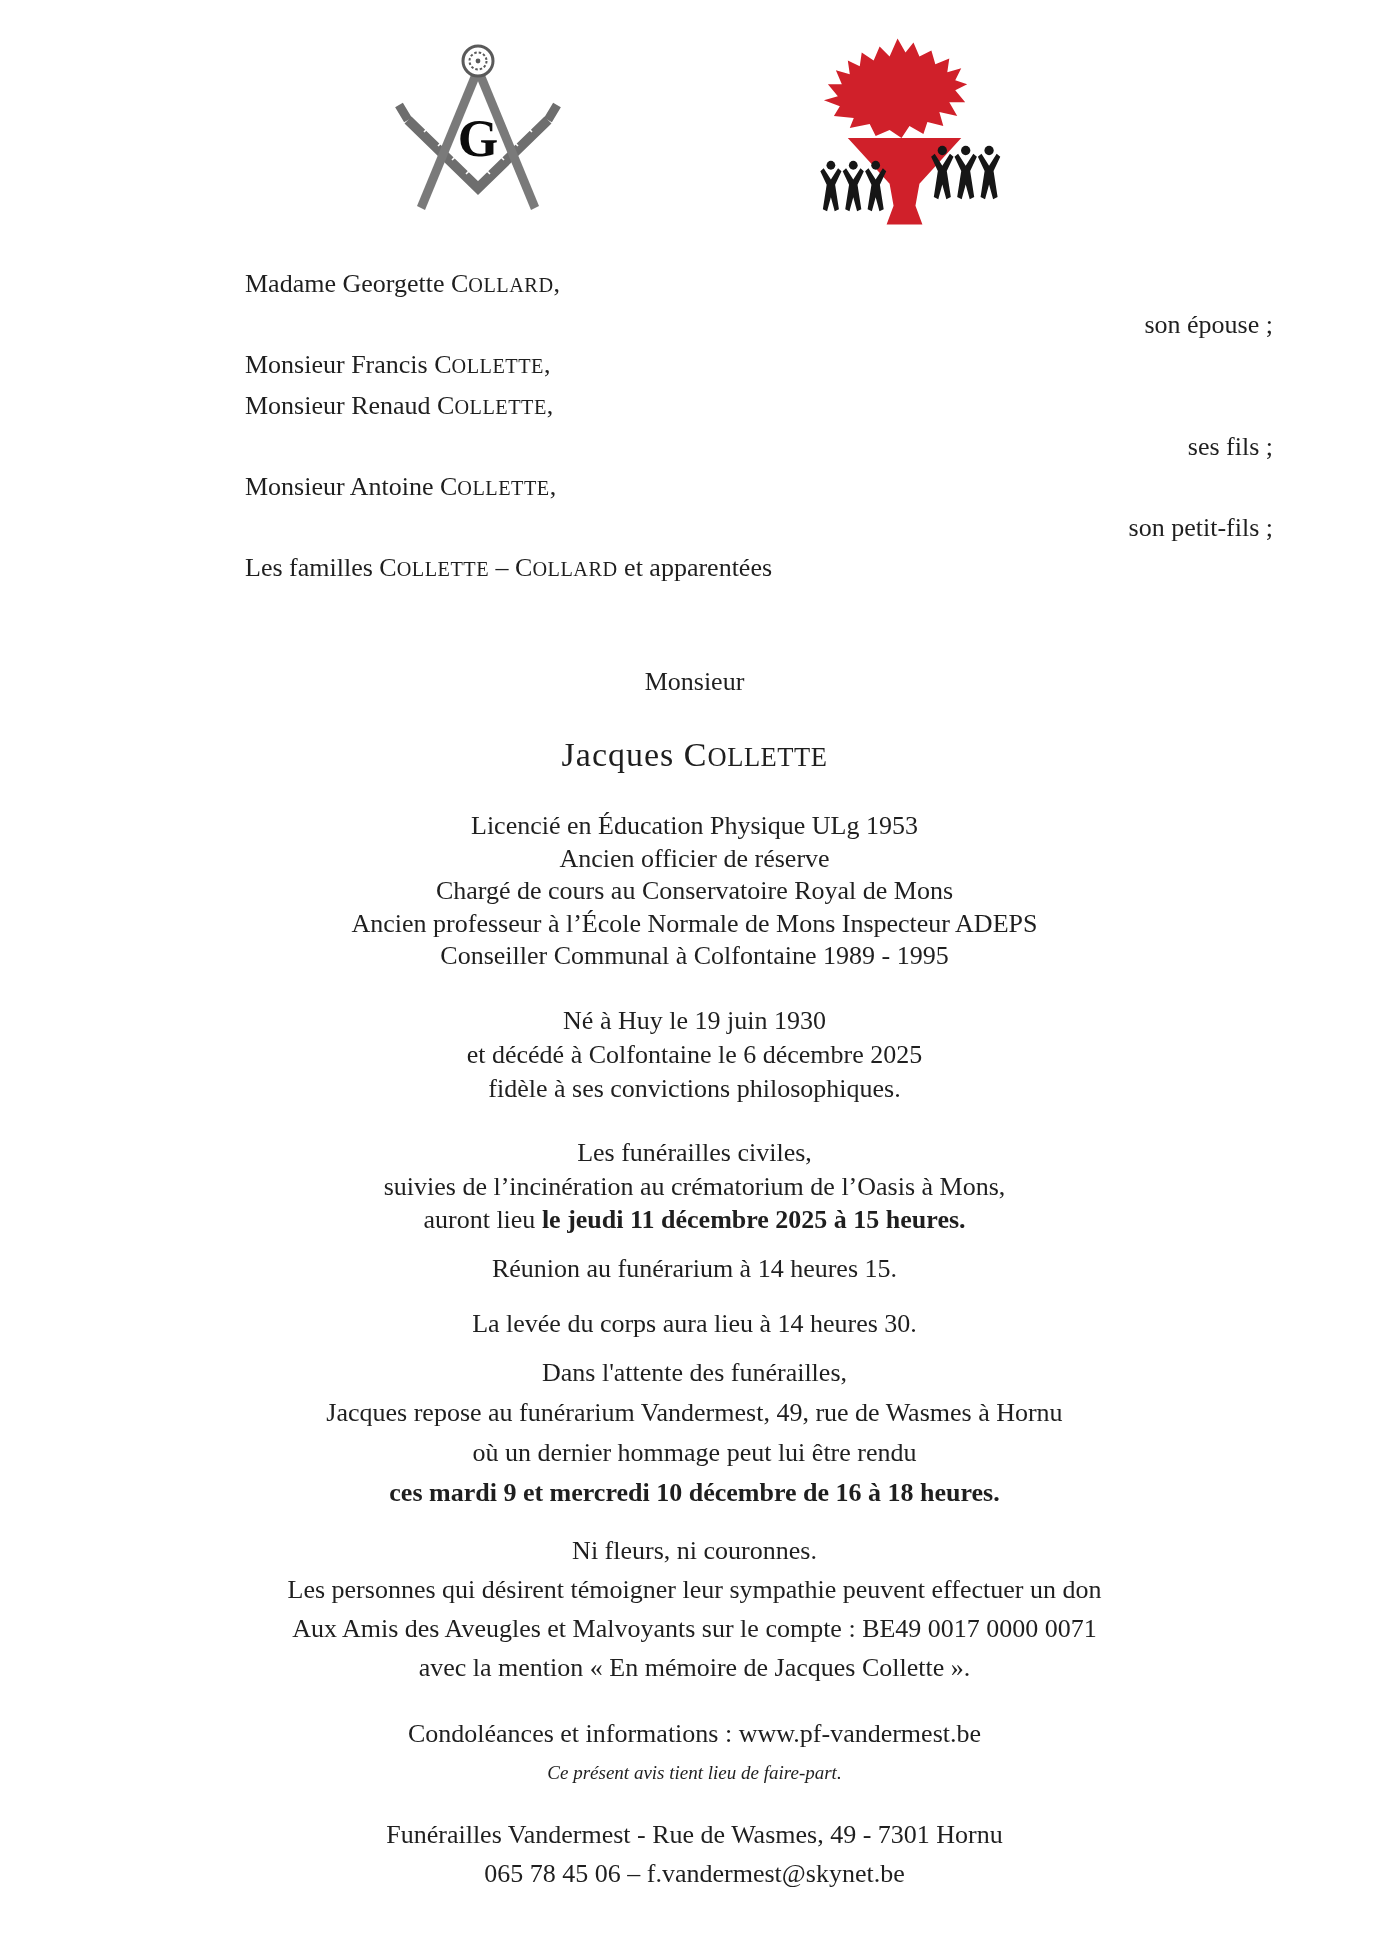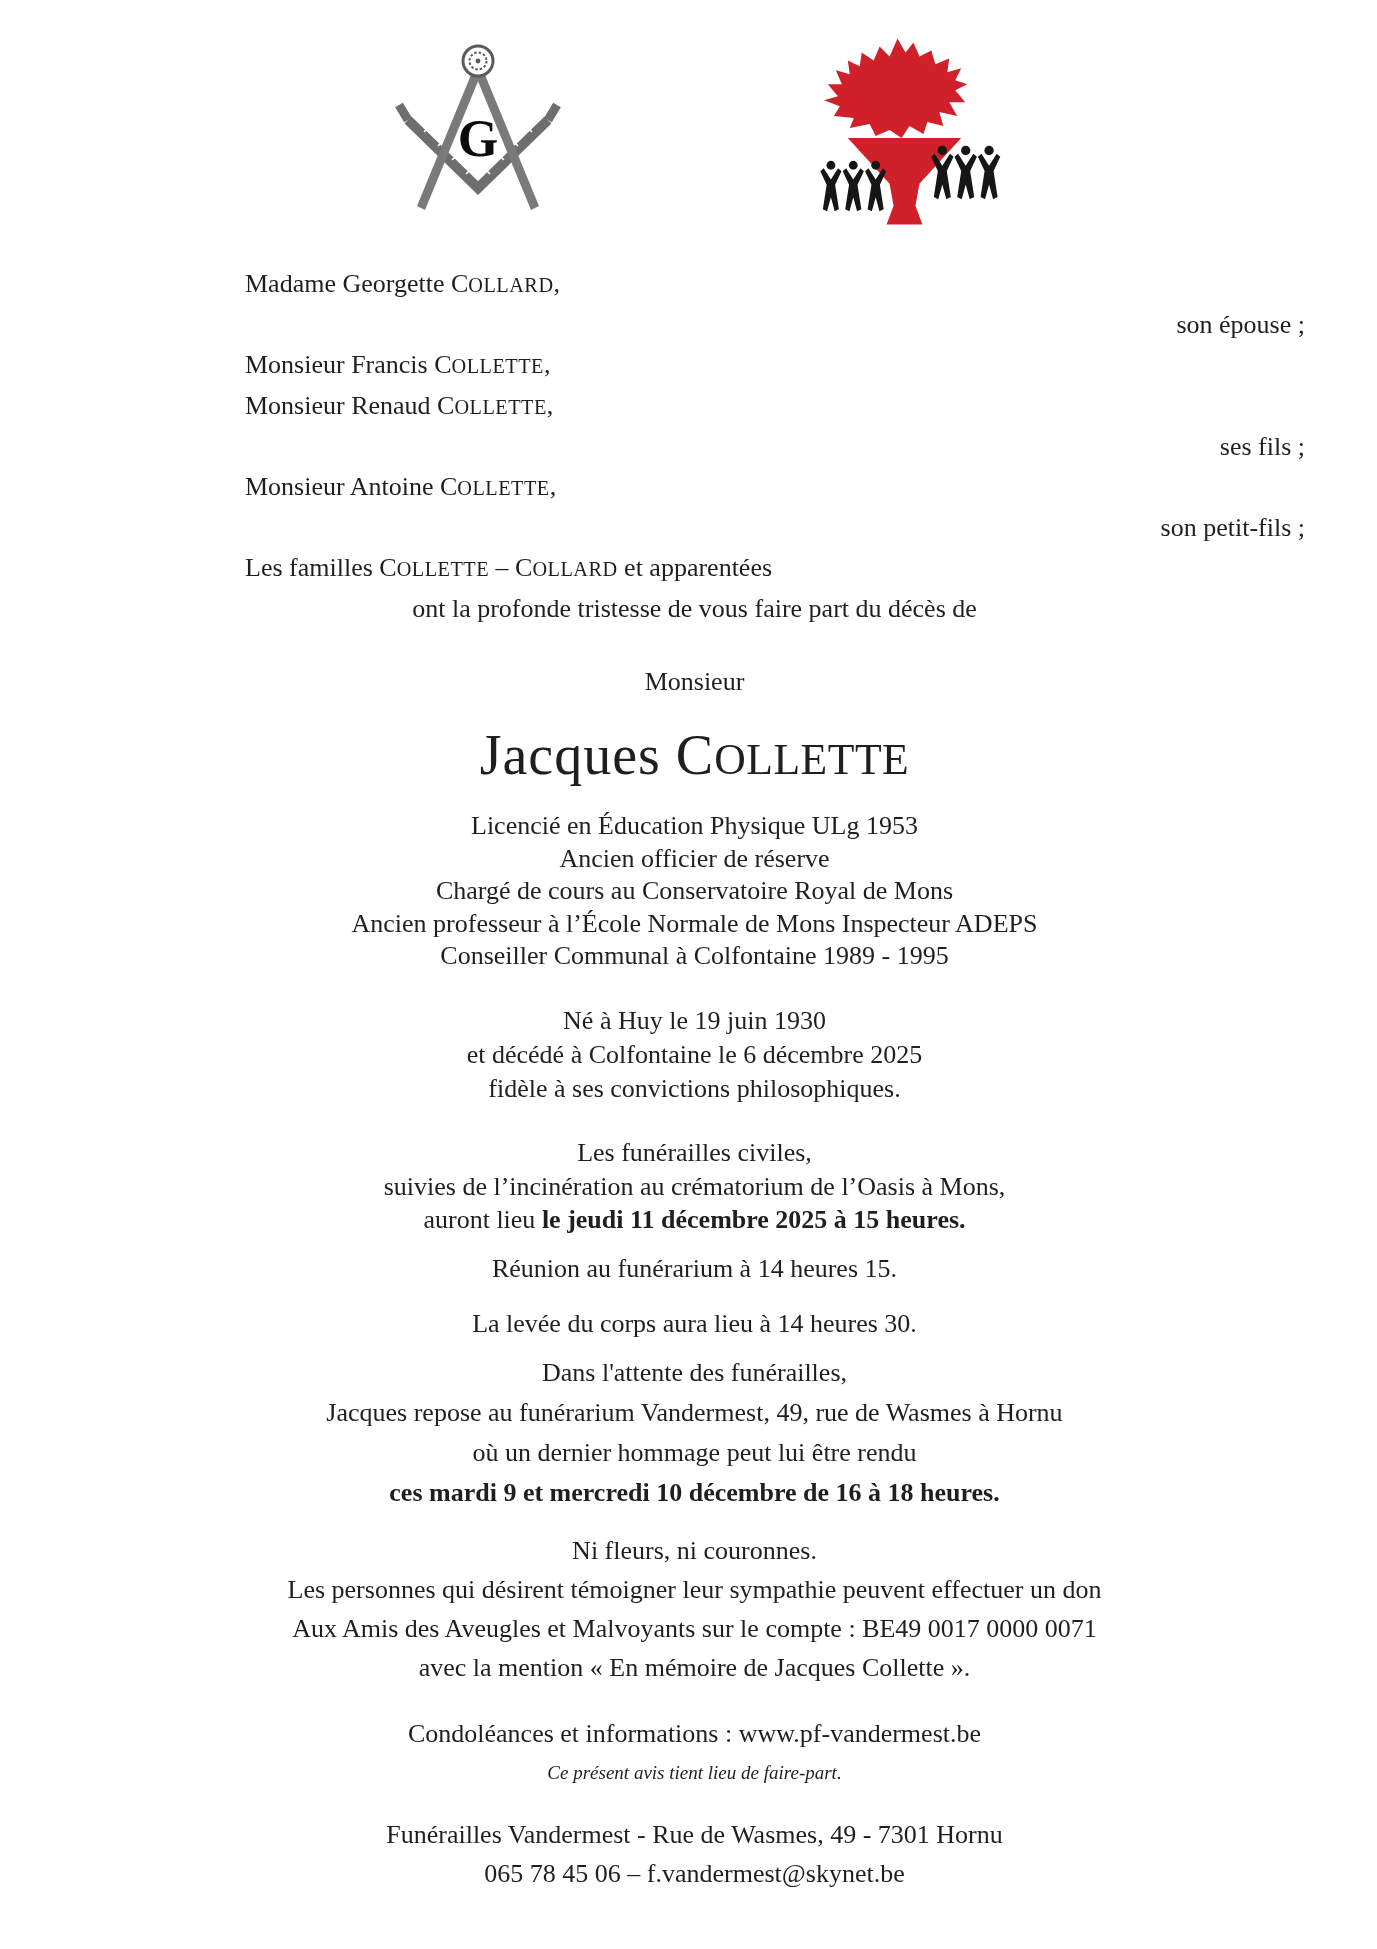--- a/index.html
+++ b/index.html
@@ -8,25 +8,25 @@
     width:1377px; height:1949px;
     margin:0 auto;
     background:#ffffff;
     font-family:"Liberation Serif", serif;
     color:#1f1f1f;
     overflow:hidden;
   }
   .abs { position:absolute; left:12px; right:0; }
   .line { font-size:26px; line-height:40px; white-space:pre-wrap; }
   .left  { text-align:left;  padding-left:233px; }
-  .right { text-align:right; padding-right:72px; }
+  .right { text-align:right; padding-right:104px; }
   .center{ text-align:center; }
   .sm { font-size:0.78em; letter-spacing:0.5px; }
   .b  { font-weight:bold; }
-  #deceased-name .line { font-size:56px; line-height:78px; letter-spacing:1px; }
+  #deceased-name .line { font-size:34px; line-height:78px; letter-spacing:1px; }
   #titles .line   { line-height:32.5px; }
   #birth .line    { line-height:34px; }
   #ceremony .line { line-height:33.5px; }
   #donations .line, #footer1 .line, #footer2 .line { line-height:39px; }
   .script { font-style:italic; font-size:19px; }
   .logo { position:absolute; }
   #masonic-logo { left:388px; top:40px; width:180px; height:178px; }
   #torch-logo   { left:810px; top:38px; width:194px; height:192px; }
 </style>
 </head>
@@ -80,21 +80,20 @@
 
   <div id="family" class="abs" style="top:264px">
     <div class="line left"><span>Madame Georgette C</span><span class="sm">OLLARD</span><span>,</span></div>
     <div class="line right">son épouse ;</div>
     <div class="line left"><span>Monsieur Francis C</span><span class="sm">OLLETTE</span><span>,</span></div>
     <div class="line left"><span>Monsieur Renaud C</span><span class="sm">OLLETTE</span><span>,</span></div>
     <div class="line right">ses fils ;</div>
     <div class="line left"><span>Monsieur Antoine C</span><span class="sm">OLLETTE</span><span>,</span></div>
     <div class="line right">son petit-fils ;</div>
     <div class="line left"><span>Les familles C</span><span class="sm">OLLETTE</span><span> – C</span><span class="sm">OLLARD</span><span> et apparentées</span></div>
-    <div class="line center">ont la profonde tristesse de vous faire part du décès de</div>
   </div>
 
   <div class="abs center line" style="top:662px">Monsieur</div>
 
   <div id="deceased-name" class="abs" style="top:716px">
     <div class="line center"><span>Jacques C</span><span class="sm">OLLETTE</span></div>
   </div>
 
   <div id="titles" class="abs" style="top:810px">
     <div class="line center">Licencié en Éducation Physique ULg 1953</div>

